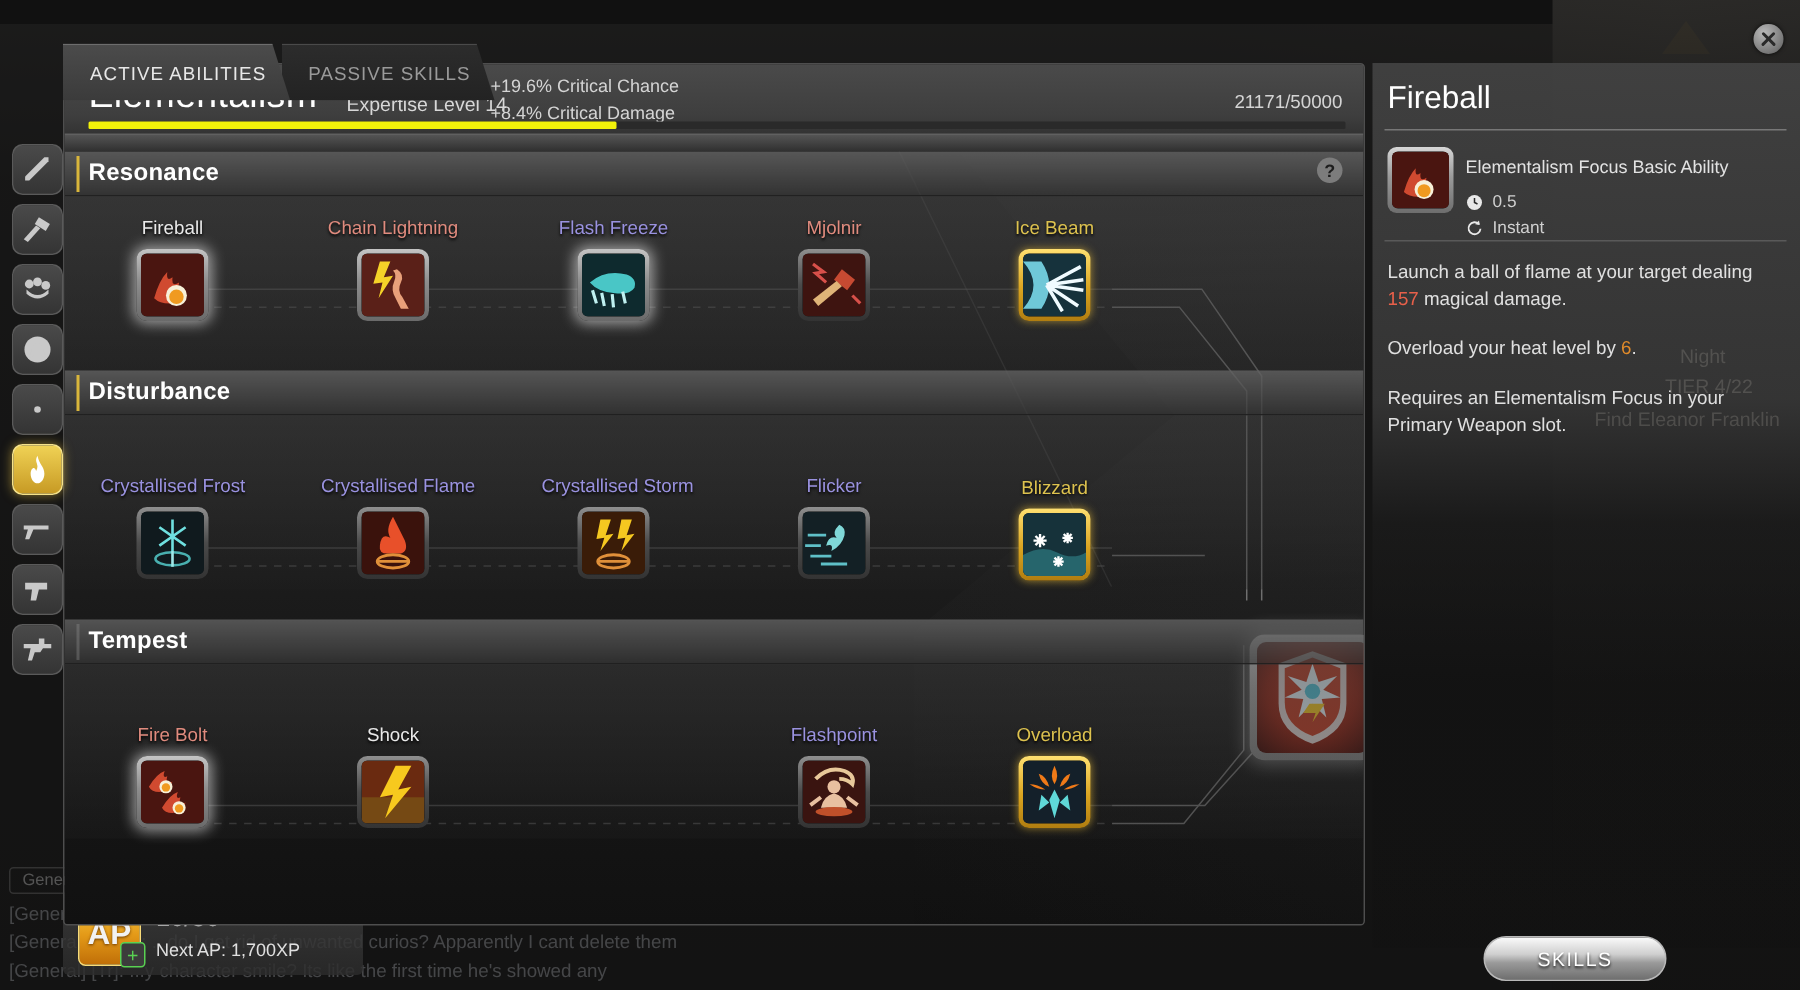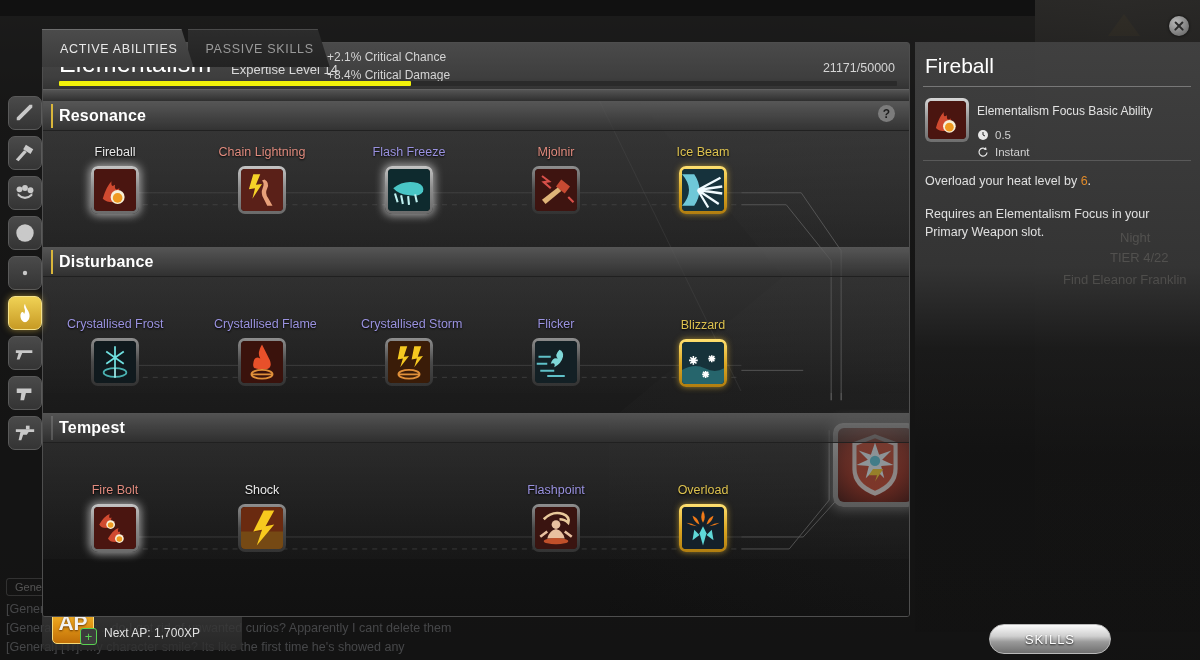--- a/index.html
+++ b/index.html
@@ -386,21 +386,21 @@
     <div class="tab">
       <span>PASSIVE SKILLS</span>
     </div>
   </div>
 
   <div class="panel">
     <div class="hdr">
       <div class="hdr-title">Elementalism</div>
       <div class="hdr-level">Expertise Level 14</div>
       <div class="hdr-crit">
-        <div>+2.1% Critical Chance</div>
+        <div>+19.6% Critical Chance</div>
         <div>+8.4% Critical Damage</div>
       </div>
       <div class="hdr-xp">21171/50000</div>
       <div class="xpbar">
         <i id="xpfill" style="width: 42%;"></i>
       </div>
     </div>
     <div class="hdr-rule"></div>
 
     <div class="tree">
@@ -692,20 +692,21 @@
         <svg viewBox="0 0 24 24">
             <path d="M18 7 A8 8 0 1 0 20 13" stroke="#e8e8e8" stroke-width="2.4" fill="none"></path>
             <path d="M18 2 L19 8 L13 7Z" fill="#e8e8e8"></path>
           </svg>
         <span>Instant</span>
       </div>
     </div>
     <div class="d-rule2"></div>
 
     <div class="d-body">
+      <p><span>Launch a ball of flame at your target dealing </span><span class="hl-red">157</span><span> magical damage.</span></p>
       <p><span>Overload your heat level by </span><span class="hl-orng">6</span><span>.</span></p>
       <p>Requires an Elementalism Focus in your Primary Weapon slot.</p>
     </div>
 
     <div class="unequip">SKILLS</div>
   </div>
 
   <div class="chat">
     <div class="chat-tabs">
       <span class="ct0">Gener...</span>

